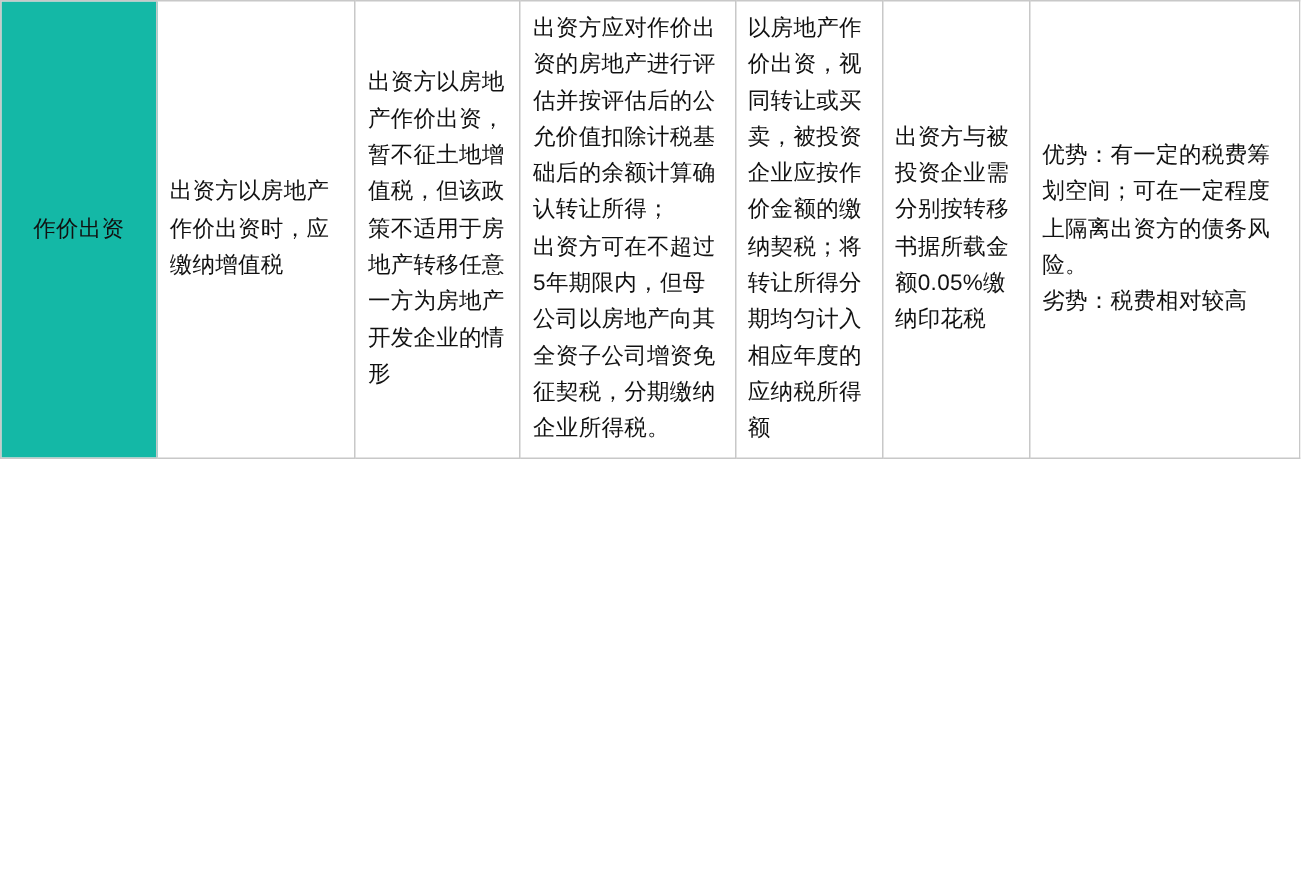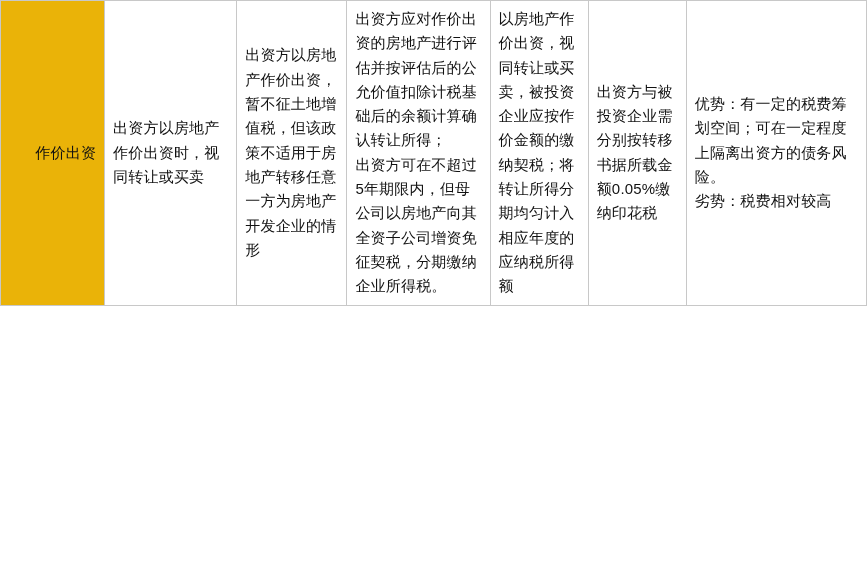--- a/index.html
+++ b/index.html
@@ -28,22 +28,22 @@
     vertical-align: middle;
     padding: 6px 8px;
     font-size: 15px;
     line-height: 1.62;
     color: #111111;
     letter-spacing: 0.2px;
     word-break: break-all;
     white-space: pre-wrap;
   }
   td.label-cell {
-    background: #eab308;
-    text-align: right;
+    background: #14b8a6;
+    text-align: center;
     font-size: 15px;
     color: #111111;
   }
   
   col.c0 { width: 104px; }
   col.c1 { width: 132px; }
   col.c2 { width: 110px; }
   col.c3 { width: 143px; }
   col.c4 { width: 98px; }
   col.c5 { width: 98px; }
@@ -65,21 +65,21 @@
         <col class="c1">
         <col class="c2">
         <col class="c3">
         <col class="c4">
         <col class="c5">
         <col class="c6">
     </colgroup>
     <tbody>
       <tr>
         <td class="label-cell">作价出资</td>
-        <td class="cell-1">出资方以房地产作价出资时，视同转让或买卖</td>
+        <td class="cell-1">出资方以房地产作价出资时，应缴纳增值税</td>
         <td class="cell-2">出资方以房地产作价出资，暂不征土地增值税，但该政策不适用于房地产转移任意一方为房地产开发企业的情形</td>
         <td class="cell-3">出资方应对作价出资的房地产进行评估并按评估后的公允价值扣除计税基础后的余额计算确认转让所得；
 出资方可在不超过5年期限内，但母公司以房地产向其全资子公司增资免征契税，分期缴纳企业所得税。</td>
         <td class="cell-4">以房地产作价出资，视同转让或买卖，被投资企业应按作价金额的缴纳契税；将转让所得分期均匀计入相应年度的应纳税所得额</td>
         <td class="cell-5">出资方与被投资企业需分别按转移书据所载金额0.05%缴纳印花税</td>
         <td class="cell-6">优势：有一定的税费筹划空间；可在一定程度上隔离出资方的债务风险。
 劣势：税费相对较高</td>
       </tr>
     </tbody>
   </table>

